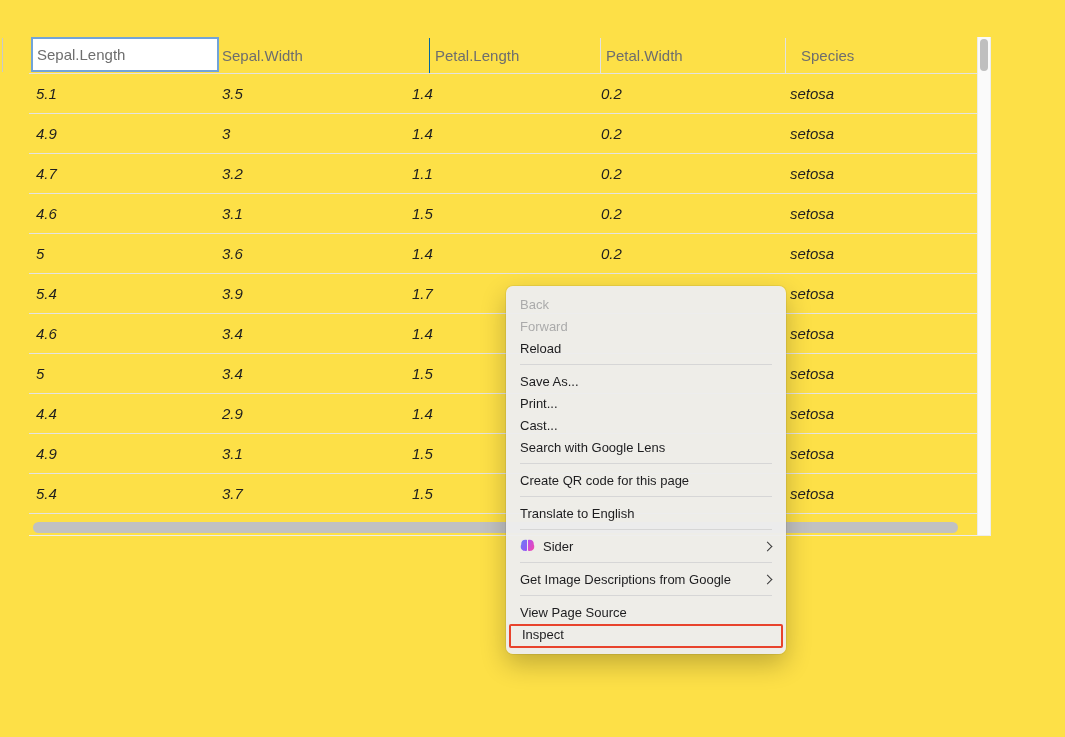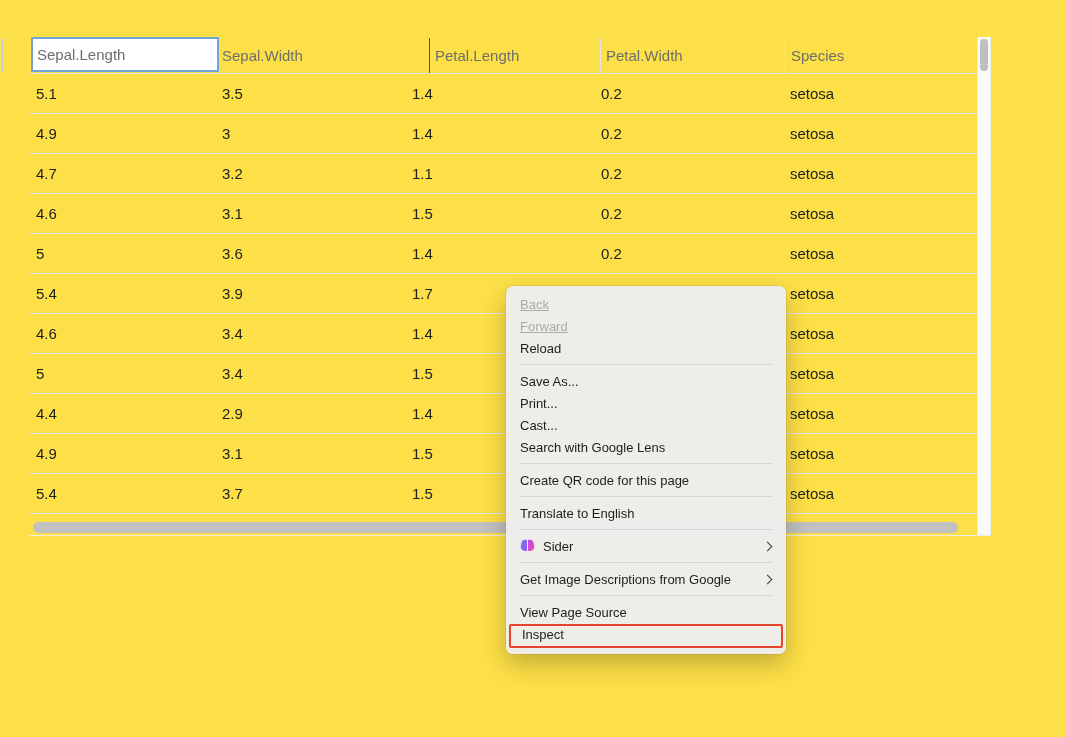--- a/index.html
+++ b/index.html
@@ -9,42 +9,42 @@
 
   
   .remnant { position:absolute; left:2px; top:38px; width:1px; height:34px; background:#c9c9c9; }
   .table-header { position:absolute; left:0; top:37px; width:991px; height:37px; }
   .th { position:absolute; top:1px; height:35px; line-height:35px; font-size:15px; color:#6e6e6e; white-space:nowrap; }
   .th-focus { position:absolute; left:31px; top:0; width:188px; height:35px; border:2px solid #72a4d8;
     background:#fff; line-height:31px; padding-left:4px; font-size:15px; color:#6e6e6e; }
   .th1 { left:222px; }
   .th2 { left:409px; padding-left:5px; border-left:1px solid #0369a1;margin-left:20px; }
   .th3 { left:600px; padding-left:5px; border-left:1px solid #e2e2e2; }
-  .th4 { left:785px; padding-left:5px; border-left:1px solid #e2e2e2; }
+  .th4 { left:785px; padding-left:15px; border-left:1px solid #e2e2e2; }
   .header-underline { position:absolute; left:29px; top:36px; width:948px; height:1px; background:#e2e2e2; }
 
   .table-body { position:absolute; left:29px; top:74px; width:948px; }
   .trow { position:relative; height:40px; border-bottom:1px solid #e3e3e3; }
-  .tcell { position:absolute; top:0; height:39px; line-height:39px; font-size:15px; color:#1f1f1f; white-space:nowrap; }
+  .tcell { position:absolute; top:0; height:39px; line-height:39px; font-size:15px; color:#1f1f1f; white-space:nowrap;font-style:italic; }
   .col0 { left:7px; } .col1 { left:193px; } .col2 { left:383px; } .col3 { left:572px; } .col4 { left:761px; }
 
   
   .widget-edge-right { position:absolute; left:990px; top:37px; width:1px; height:499px; background:#ededed; }
   .widget-edge-bottom { position:absolute; left:29px; top:535px; width:962px; height:1px; background:#ededed; }
   .vscroll-track { position:absolute; left:977px; top:37px; width:13px; height:498px; background:#fafafa; border-left:1px solid #ebebeb; }
   .vscroll-thumb { position:absolute; left:2px; top:2px; width:8px; height:32px; background:#bfbfbf; border-radius:4px; }
   .hscroll-thumb { position:absolute; left:33px; top:522px; width:925px; height:11px; background:#c1c1c1; border-radius:6px; }
 
   
   .menu { position:absolute; left:506px; top:286px; width:280px; padding:7px 0 6px 0;
     background:rgba(237,237,237,0.97); border-radius:7px; z-index:10;
     box-shadow:0 0 0 1px rgba(0,0,0,0.06), 0 10px 26px rgba(0,0,0,0.24); }
   .menu-item { height:22px; display:flex; align-items:center; padding:0 12px 0 14px;
     font-size:13px; color:#1d1d1f; white-space:nowrap; }
-  .menu-item.disabled { color:#ababab;text-decoration:underline; }
+  .menu-item.disabled { color:#ababab; }
   .menu-item .mlabel { flex:1; overflow:hidden; }
   .menu-sep { height:1px; background:#d6d6d6; margin:5px 14px; }
   .chevron { width:7px; height:7px; border-top:1.6px solid #3a3a3a; border-right:1.6px solid #3a3a3a;
     transform:rotate(45deg); margin-right:3px; flex:none; }
   .sider-ic { width:15px; height:14px; margin-right:8px; flex:none; display:inline-block; }
   .menu-item.highlighted { border:2px solid #e8432c; border-radius:2px; margin:1px 3px 0 3px;
     height:24px; padding:0 9px 4px 11px; }
 </style>
 </head>
 <body>

